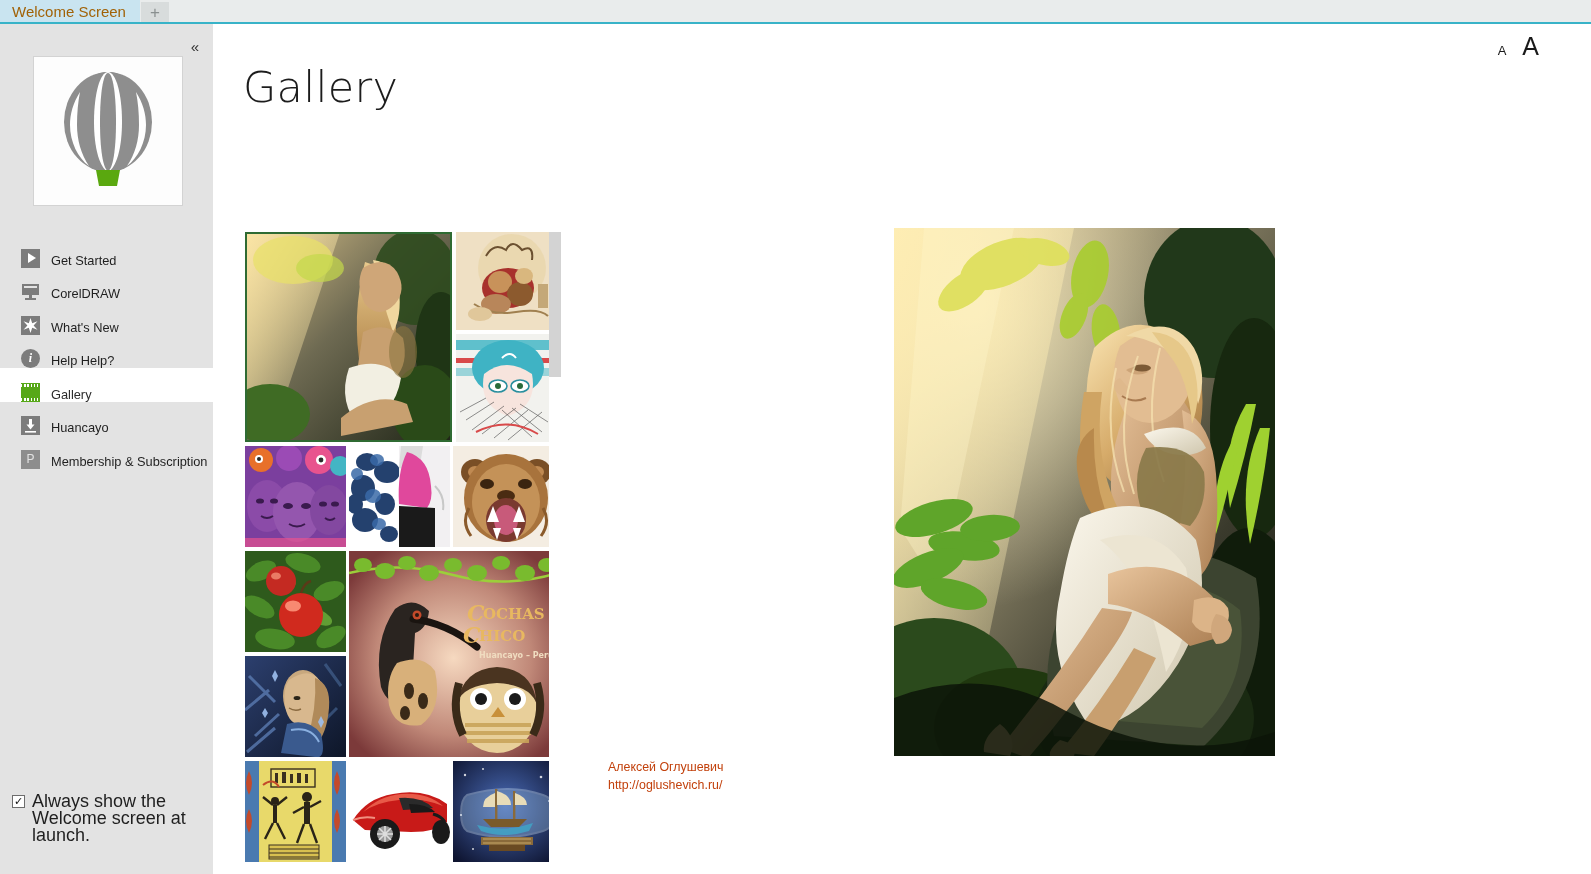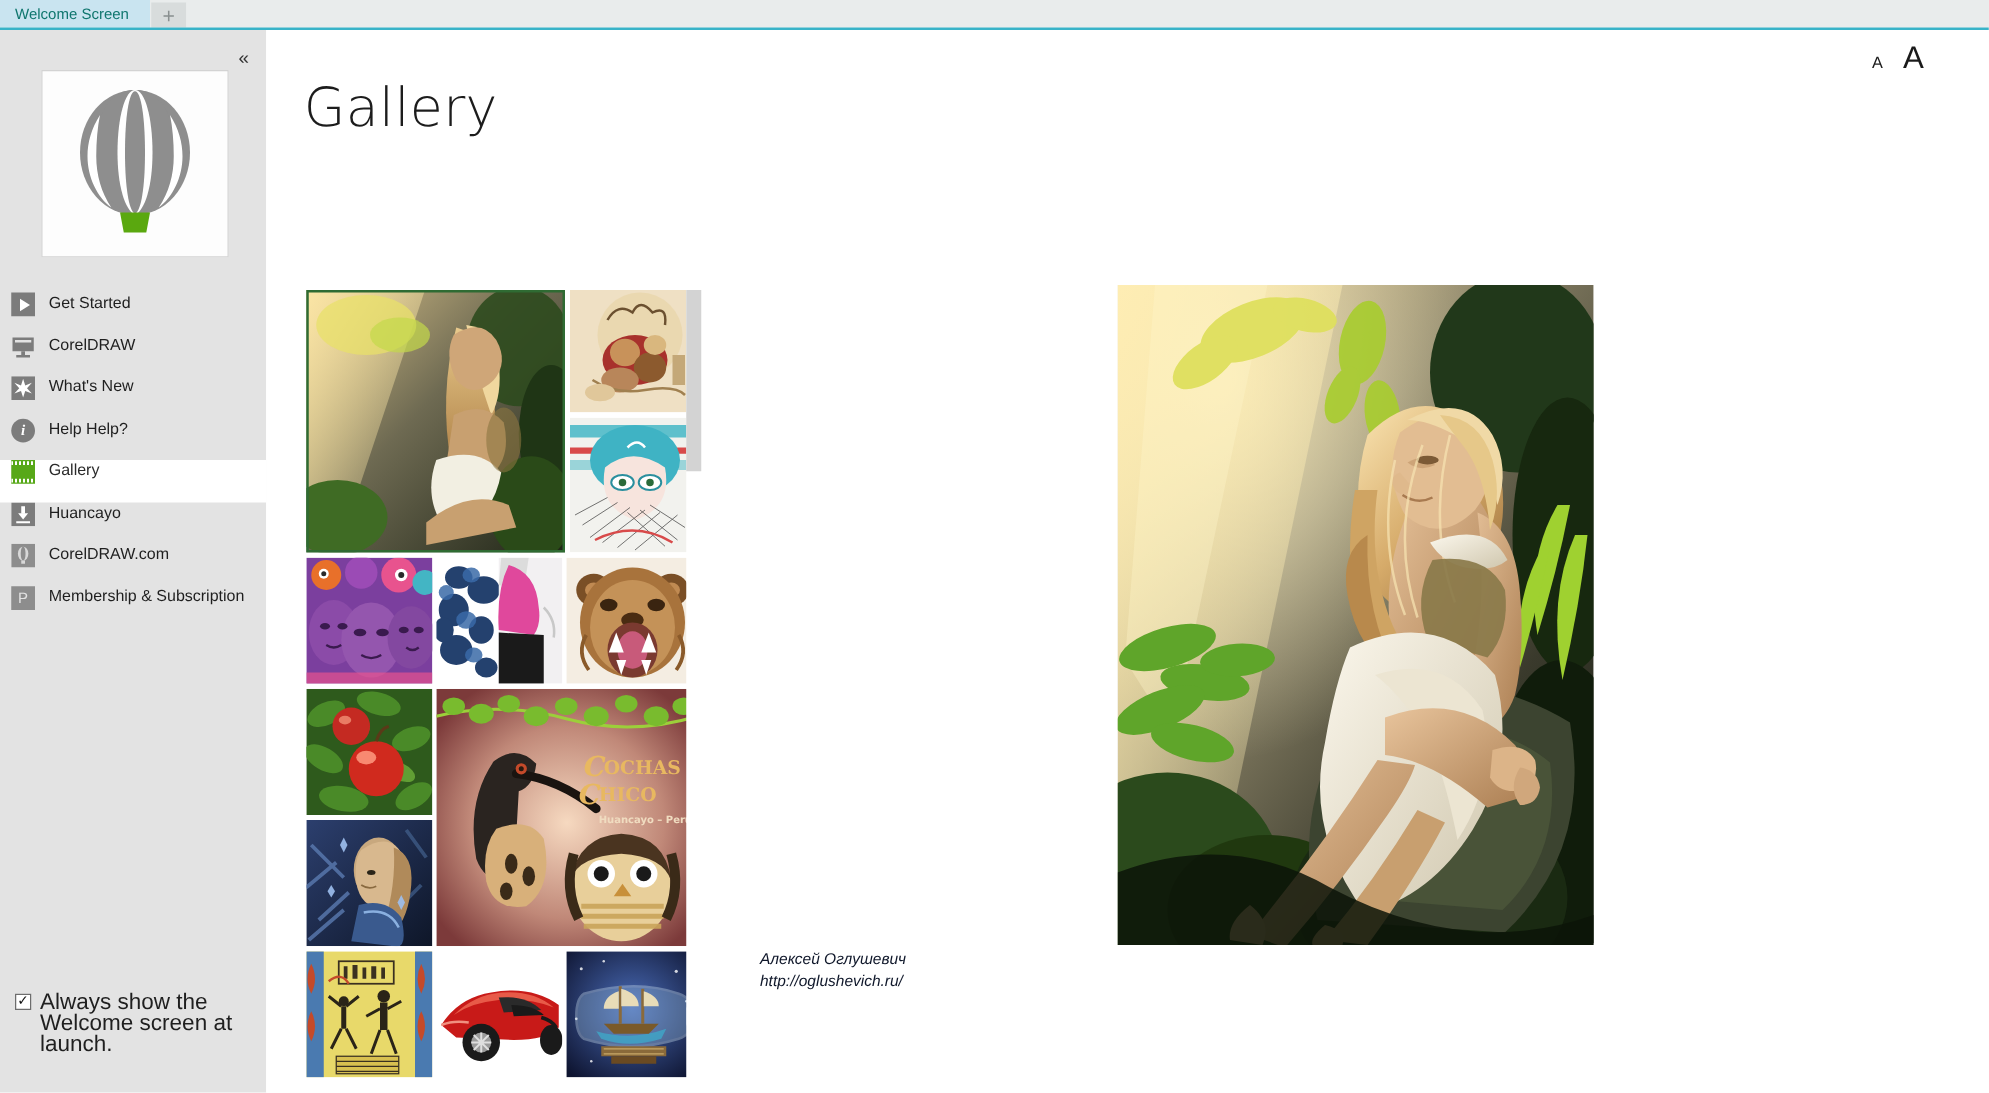--- a/index.html
+++ b/index.html
@@ -15,21 +15,21 @@
     position: absolute; top: 0; left: 0;
     width: 1591px; height: 22px;
     background: #e9ecec;
     display: flex; align-items: flex-end;
   }
   .tab {
     height: 22px; min-width: 120px;
     background: #c9e4f0;
     display: flex; align-items: center;
     padding: 0 14px 0 12px;
-    font-size: 12px; color: #0f766e;
+    font-size: 15px; color: #a16207;
     white-space: nowrap;
   }
   .tab-add {
     width: 28px; height: 20px;
     background: #d8dcdc;
     display: flex; align-items: center; justify-content: center;
     color: #8a9090; font-size: 17px; line-height: 1;
     margin-left: 1px;
   }
   .tabbar-rest { flex: 1; height: 22px; background: #e9ecec; }
@@ -55,22 +55,22 @@
     position: absolute; top: 32px; left: 33px;
     width: 150px; height: 150px;
     background: #fdfdfd;
     border: 1px solid #d3d3d3;
     display: flex; align-items: center; justify-content: center;
   }
 
   .nav { position: absolute; top: 210px; left: 0; width: 213px; }
   .nav-item {
     height: 33.5px;
-    display: flex; align-items: flex-start;
-    padding-left: 9px;
+    display: flex; align-items: flex-end;
+    padding-left: 21px;
     cursor: pointer;
   }
   .nav-item.selected { background: #ffffff; }
   .nav-ico {
     width: 19px; height: 19px;
     margin-right: 11px;
     flex: 0 0 19px;
     display: flex; align-items: center; justify-content: center;
     position: relative;
   }
@@ -174,21 +174,21 @@
   }
 
   
   .preview {
     position: absolute; top: 204px; left: 681px;
     width: 381px; height: 528px;
     overflow: hidden;
   }
   .credit {
     position: absolute; top: 735px; left: 395px;
-    font-size: 12.4px; color: #0f172a; line-height: 17.5px; font-style: italic;
+    font-size: 12.4px; color: #c2410c; line-height: 17.5px;
   }
 </style>
 </head>
 <body>
 
 <div class="tabbar">
   <div class="tab">
     <span>Welcome Screen</span>
   </div>
   <div class="tab-add">
@@ -266,31 +266,20 @@
         <svg width="19" height="19" viewBox="0 0 19 19">
             <rect width="19" height="19" fill="#7c7c7c"></rect>
             <rect x="8" y="3" width="3" height="6" fill="#fff"></rect>
             <path d="M5.5 8.5 L13.5 8.5 L9.5 13.5 Z" fill="#fff"></path>
             <rect x="4" y="15" width="11" height="1.6" fill="#fff"></rect>
           </svg>
       </span>
       <span class="nav-label">Huancayo</span>
     </div>
 
-    <div class="nav-item">
-      <span class="nav-ico">
-        <svg width="19" height="19" viewBox="0 0 19 19">
-            <rect width="19" height="19" fill="#8d8d8d"></rect>
-            <ellipse cx="9.5" cy="8" rx="4.2" ry="5.6" fill="#d8d8d8"></ellipse>
-            <path d="M9.5 2.4 C8.3 2.4 7.6 4.9 7.6 8 C7.6 11.1 8.3 13.2 9.5 13.6 C10.7 13.2 11.4 11.1 11.4 8 C11.4 4.9 10.7 2.4 9.5 2.4 Z" fill="#8d8d8d"></path>
-            <rect x="8" y="13.4" width="3" height="2.6" fill="#d8d8d8"></rect>
-          </svg>
-      </span>
-      <span class="nav-label">CorelDRAW.com</span>
-    </div>
 
     <div class="nav-item">
       <span class="nav-ico">
         <span class="ico-letter">P</span>
       </span>
       <span class="nav-label">Membership &amp; Subscription</span>
     </div>
 
   </div>
 

